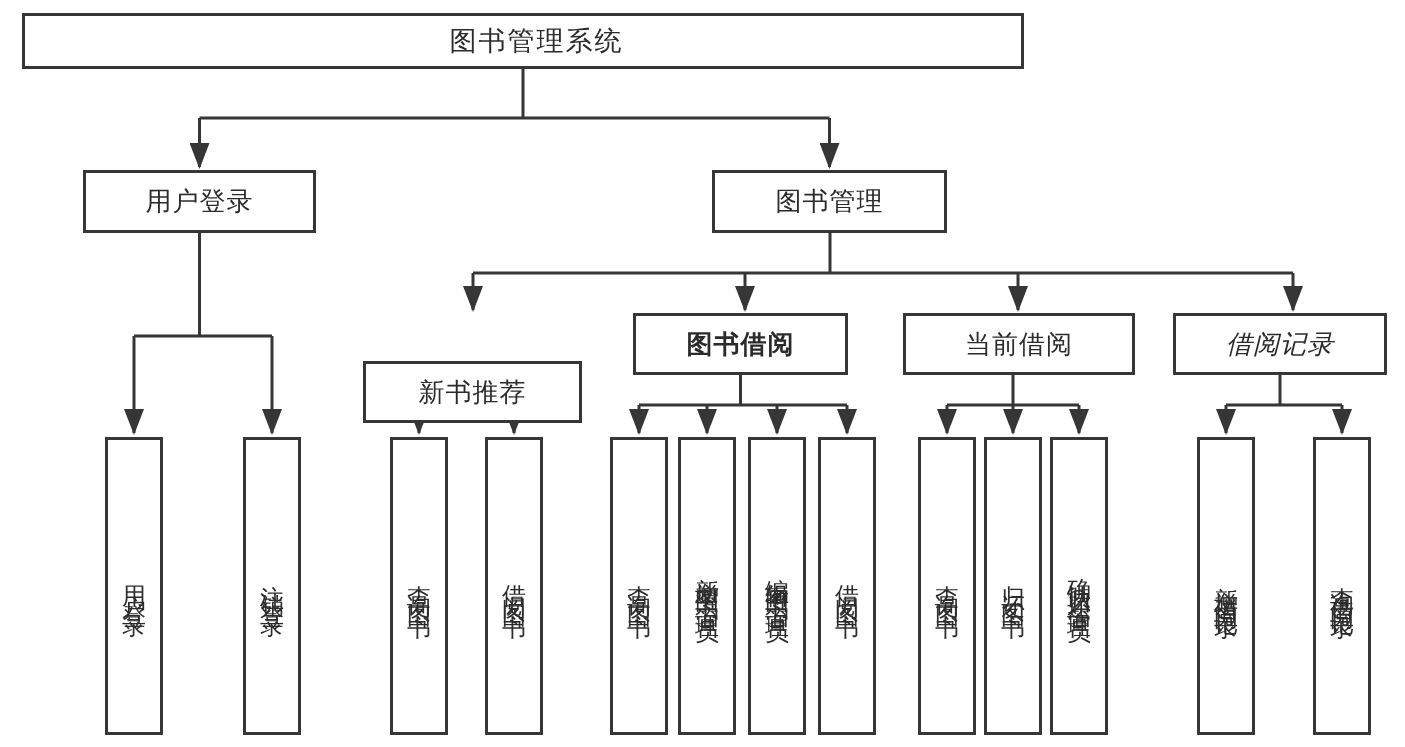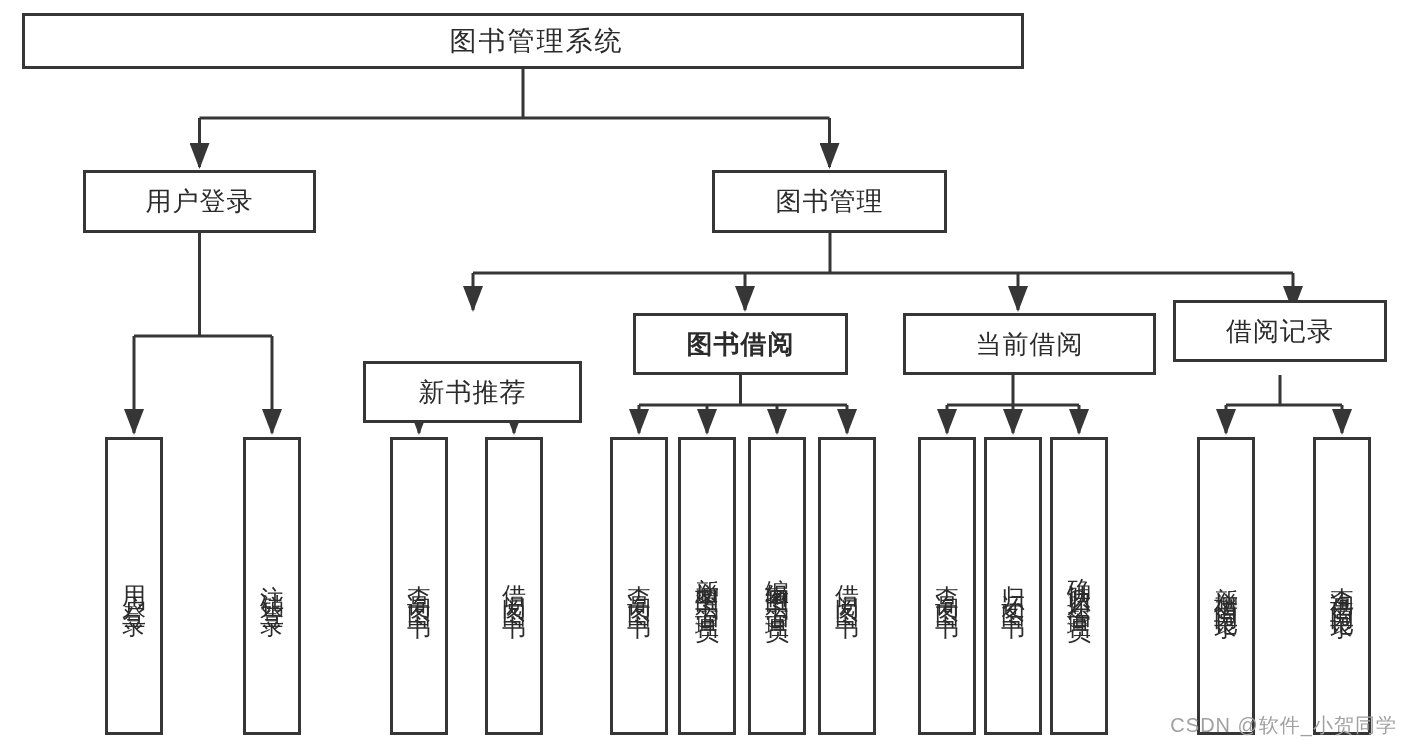--- a/index.html
+++ b/index.html
@@ -38,22 +38,22 @@
     line-height:1;
     white-space:nowrap;
   }
   .leaf.long .v-label{letter-spacing:6px;}
   
   .n-root{left:22px;top:13px;width:1002px;height:56px;}
   .n-user-login{left:83px;top:170px;width:233px;height:63px;}
   .n-book-mgmt{left:712px;top:170px;width:235px;height:63px;}
   .n-new-book{left:363px;top:313px;width:219px;height:62px;margin-top:48px;}
   .n-book-borrow{left:633px;top:313px;width:215px;height:62px;font-weight:bold;}
-  .n-current-borrow{left:903px;top:313px;width:253px;height:62px;}
-  .n-borrow-record{left:1173px;top:300px;width:214px;height:62px;}
+  .n-current-borrow{left:903px;top:313px;width:232px;height:62px;}
+  .n-borrow-record{left:1173px;top:313px;width:214px;height:62px;font-style:italic;}
   .leaf{top:437px;width:58px;height:298px;}
   .l-ul-login{left:105px;}
   .l-ul-logout{left:243px;}
   .l-nb-query{left:390px;}
   .l-nb-borrow{left:485px;}
   .l-bb-query{left:610px;}
   .l-bb-add{left:678px;}
   .l-bb-edit{left:748px;}
   .l-bb-borrow{left:818px;}
   .l-cb-query{left:918px;}
@@ -180,14 +180,13 @@
     <span class="v-label">确认归还（管理员）</span>
   </div>
 
   <div class="box leaf long l-br-add">
     <span class="v-label">新增借阅记录</span>
   </div>
   <div class="box leaf long l-br-query">
     <span class="v-label">查询借阅记录</span>
   </div>
 
-  <div class="watermark">CSDN @软件_小贺同学</div>
 </div>
 
 </body></html>

